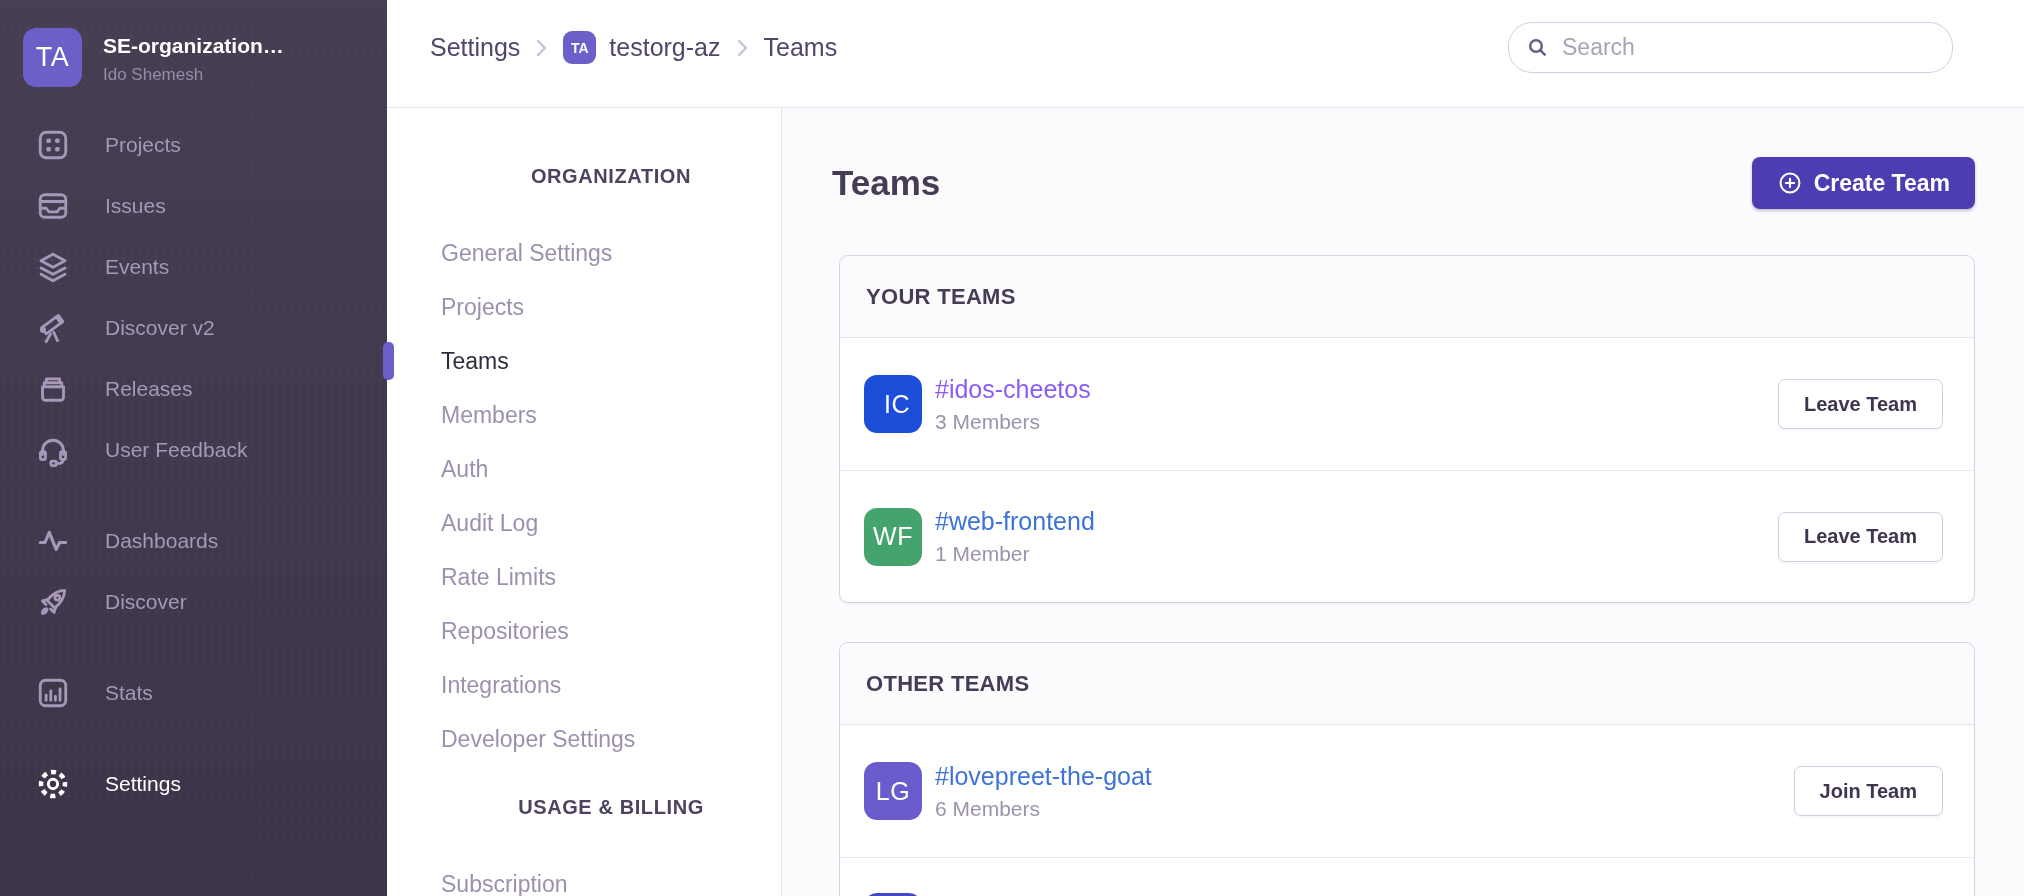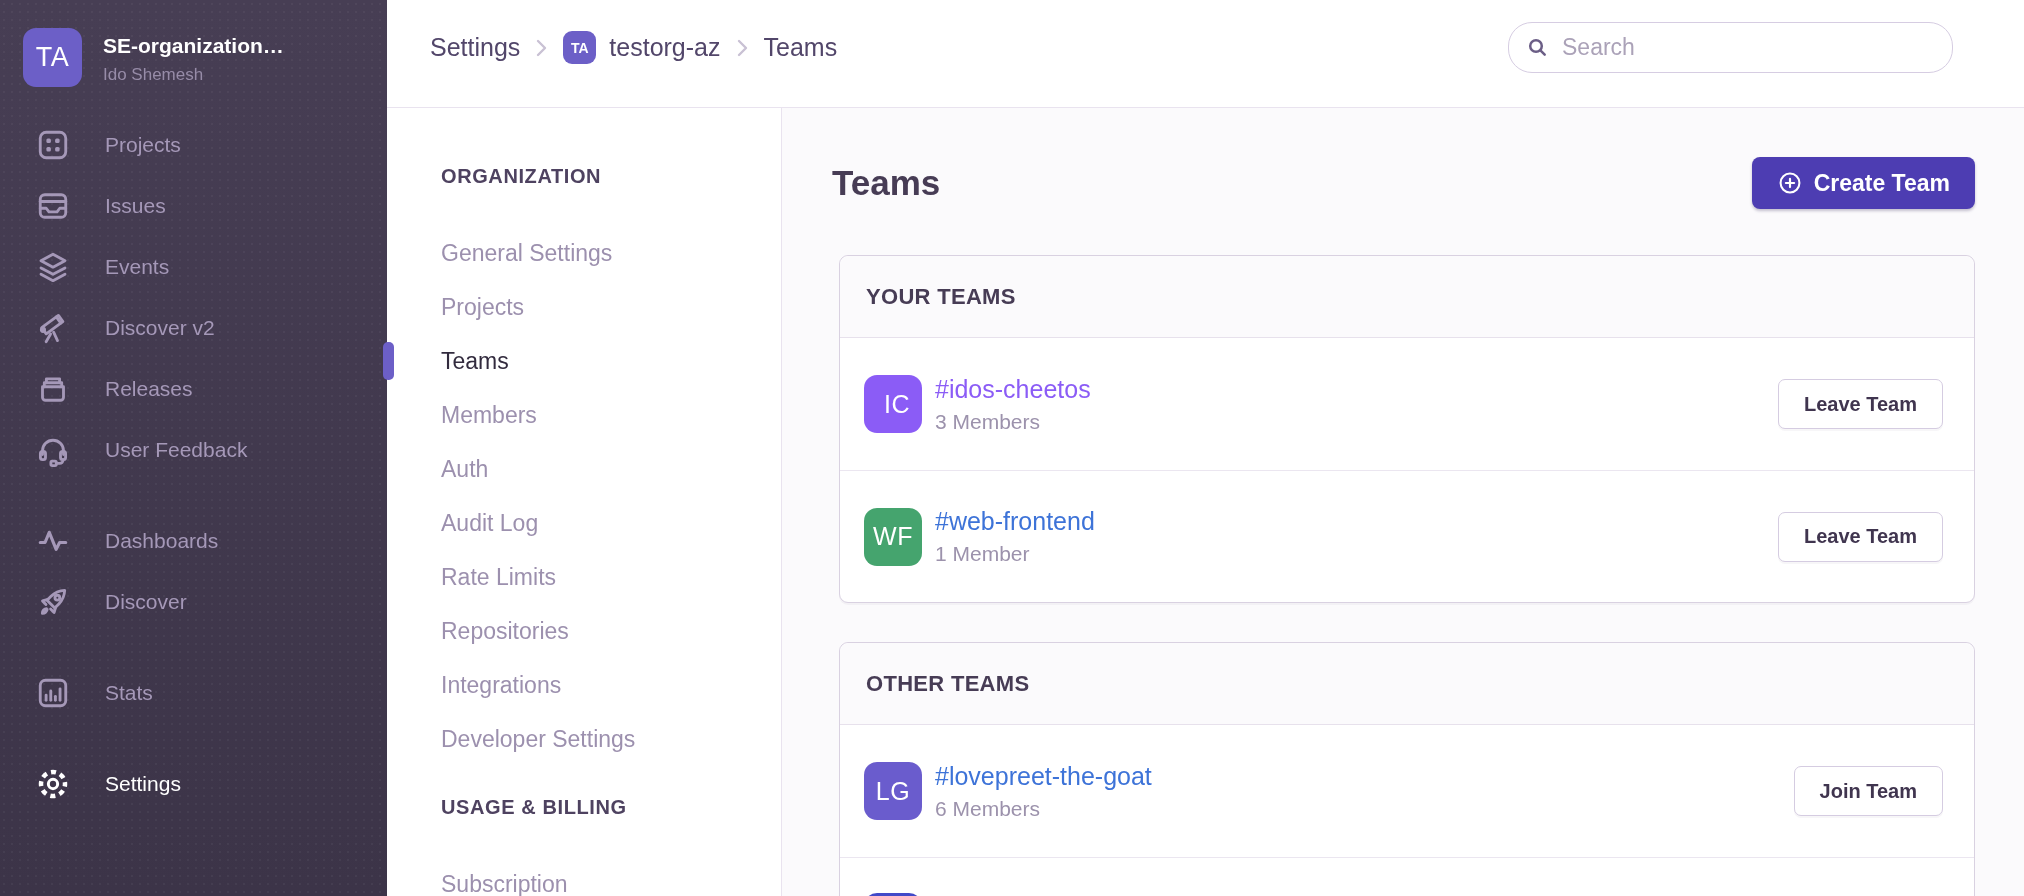--- a/index.html
+++ b/index.html
@@ -41,21 +41,21 @@
   .crumb-org { display: flex; align-items: center; cursor: pointer; }
   .search-box { width: 445px; height: 51px; border: 1px solid #D6CDE2; border-radius: 24px; background: #fff;
     display: flex; align-items: center; padding: 0 12px 0 17px; }
   .search-box input { border: none; outline: none; background: transparent; flex: 1; margin-left: 12px;
     font-size: 23px; color: #4A3F5E; font-family: inherit; }
   .search-box input::placeholder { color: #ABA2B8; }
 
   .content-row { flex: 1; display: flex; min-height: 0; }
 
   
-  .settings-nav { flex: 0 0 394px; background: #fff; padding: 56px 0 0 54px; }
+  .settings-nav { flex: 0 0 394px; background: #fff; padding: 56px 0 0 54px; text-align: center; }
   .section-title { font-size: 20px; font-weight: 700; color: #4E4260; letter-spacing: .6px; line-height: 24px; }
   .nav-list { list-style: none; margin-top: 38px; }
   .nav-list li { height: 54px; display: flex; align-items: center; font-size: 23px; color: #9C90AE;
     cursor: pointer; position: relative; }
   .nav-list li.active { color: #322B3E; }
   .active-bar { position: absolute; left: -58px; top: 50%; transform: translateY(-50%);
     width: 11px; height: 38px; border-radius: 5px; }
   .section + .section { margin-top: 29px; }
 
   
@@ -290,21 +290,21 @@
                 <circle cx="12" cy="12" r="8.7" stroke-width="1.9"></circle>
                 <path d="M12 8.2v7.6M8.2 12h7.6" stroke-width="2" stroke-linecap="round"></path>
               </svg>
             <span>Create Team</span>
           </button>
         </div>
 
         <section class="panel">
           <div class="panel-header">YOUR TEAMS</div>
           <div class="team-row">
-            <div class="team-avatar" style="background: #8b5cf6; padding-left: 8px;">IC</div>
+            <div class="team-avatar" style="background: #1d4ed8; padding-left: 8px;">IC</div>
             <div class="team-info">
               <a class="team-link" style="color: #8b5cf6;">#idos-cheetos</a>
               <div class="team-members">3 Members</div>
             </div>
             <button class="team-action">Leave Team</button>
           </div>
           <div class="team-row">
             <div class="team-avatar" style="background: rgb(69, 164, 110);">WF</div>
             <div class="team-info">
               <a class="team-link" style="color: rgb(61, 115, 216);">#web-frontend</a>

